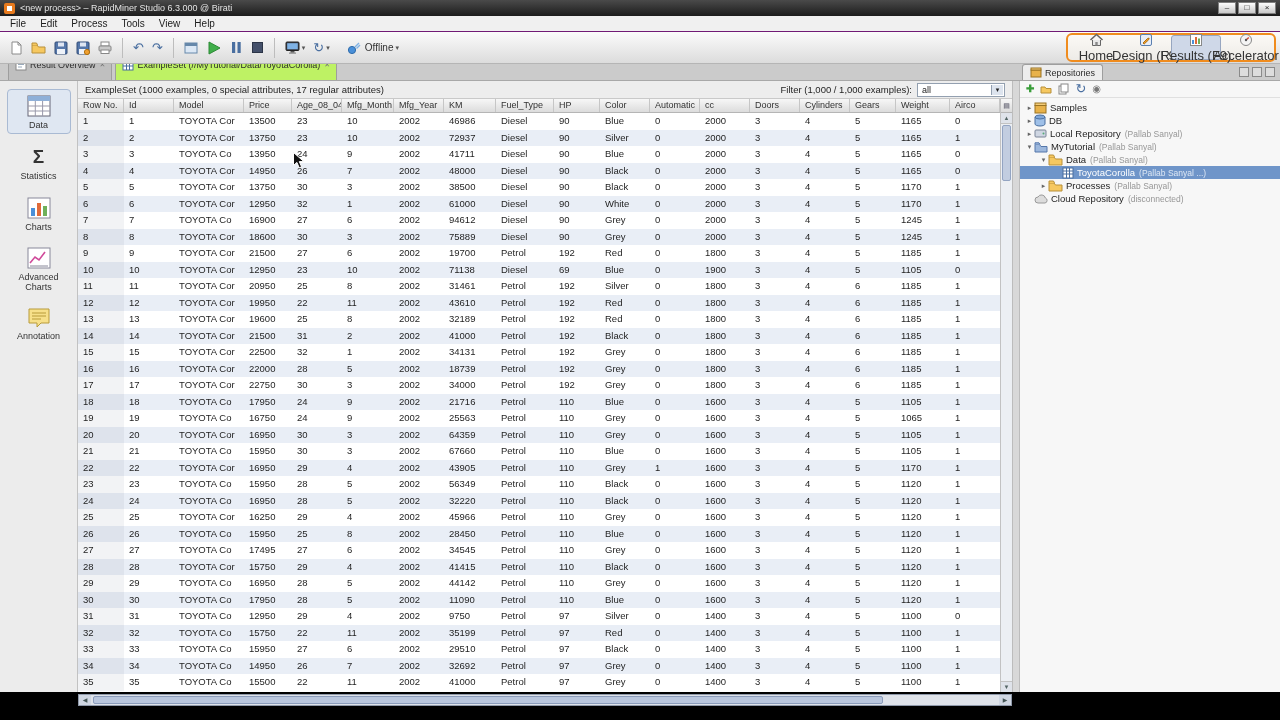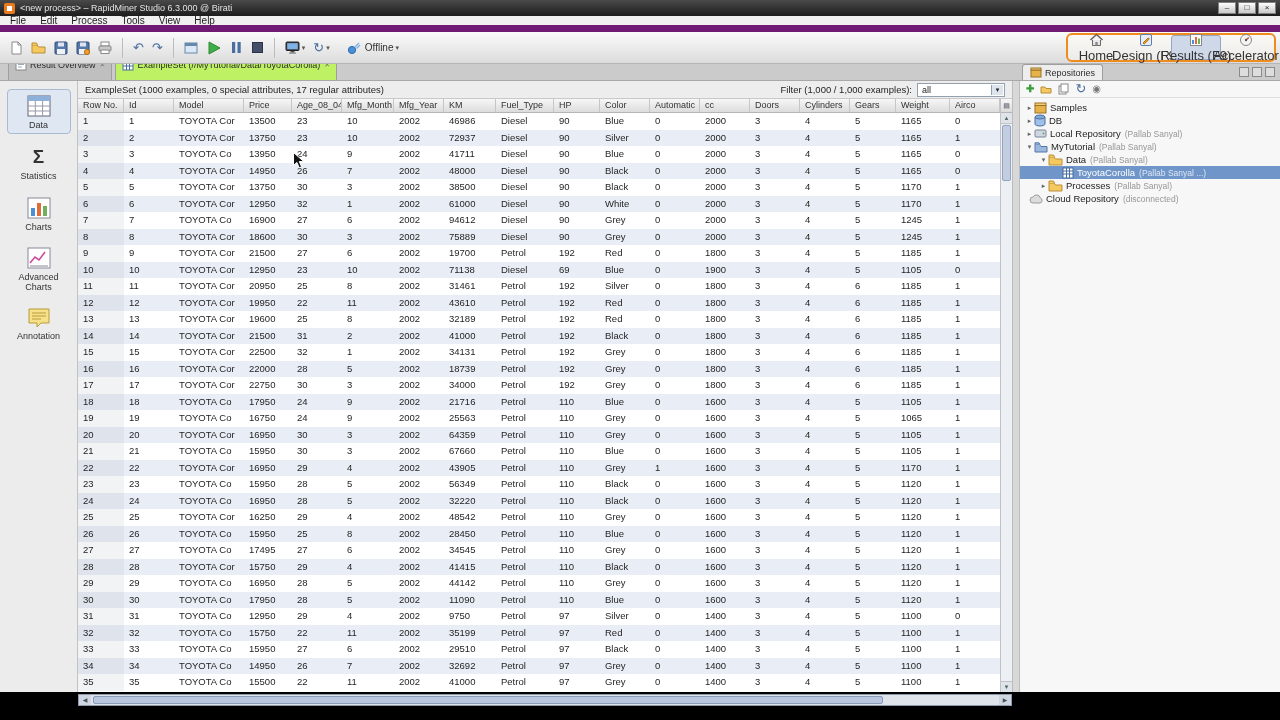--- a/index.html
+++ b/index.html
@@ -9,21 +9,21 @@
 
   
   .titlebar { height:16px; background:linear-gradient(#4a4a4a,#1c1c1c); color:#e3e3e3;
               display:flex; align-items:center; padding:0 4px; font-size:9px; }
   .title-text { margin-left:5px; flex:1; white-space:nowrap; overflow:hidden; }
   .win-controls { display:flex; gap:2px; }
   .win-btn { width:18px; height:12px; background:linear-gradient(#fdfdfd,#c9c9c9); border:1px solid #808080;
              font-size:8px; line-height:9px; text-align:center; color:#222; }
 
   
-  .menubar { height:16px; background:#f0f0f0; border-bottom:7px solid #701a75; display:flex;
+  .menubar { height:16px; background:#f0f0f0; border-bottom:1px solid #701a75; display:flex;
              align-items:center; padding:0 3px; font-size:10px; color:#1c1c1c; }
   .menu-item { padding:0 7px; }
 
   
   .toolbar { height:32px; background:linear-gradient(#fbfbfb,#dcdcdc); border-bottom:1px solid #b5b5b5;
              display:flex; align-items:center; padding:0 5px; position:relative; }
   .tb-buttons { display:flex; align-items:center; }
   .tb-btn { display:inline-flex; align-items:center; padding:2px 3px; margin:0 1px; border-radius:3px; }
   .tb-sep { width:1px; height:20px; background:#bdbdbd; margin:0 6px; }
   .caret { font-size:7px; color:#555; margin-left:2px; }
@@ -914,21 +914,21 @@
                 <div class="td col17">1</div>
               </div>
               <div class="tr even">
                 <div class="td col0">25</div>
                 <div class="td col1">25</div>
                 <div class="td col2">TOYOTA Cor</div>
                 <div class="td col3">16250</div>
                 <div class="td col4">29</div>
                 <div class="td col5">4</div>
                 <div class="td col6">2002</div>
-                <div class="td col7">48542</div>
+                <div class="td col7">45966</div>
                 <div class="td col8">Petrol</div>
                 <div class="td col9">110</div>
                 <div class="td col10">Grey</div>
                 <div class="td col11">0</div>
                 <div class="td col12">1600</div>
                 <div class="td col13">3</div>
                 <div class="td col14">4</div>
                 <div class="td col15">5</div>
                 <div class="td col16">1120</div>
                 <div class="td col17">1</div>
@@ -1248,21 +1248,21 @@
             <span class="tree-expand">▸</span>
             <span class="icon">
               <svg width="15" height="13">
                 <path d="M1 4h5l1.5 2H14v6H1z" fill="#f6c860" stroke="#b8903a"></path>
                 <path d="M1 4V2h4.5l1 2" fill="#f6c860" stroke="#b8903a"></path>
               </svg>
             </span>
             <span class="tree-label">Processes</span>
             <span class="tree-suffix">(Pallab Sanyal)</span>
           </div>
-          <div class="tree-row" style="">
+          <div class="tree-row" style="padding-left: 5px;">
             <span class="tree-expand"></span>
             <span class="icon">
               <svg width="14" height="10">
                 <path d="M4 9a3 3 0 010-6 4 4 0 017.4 1A2.6 2.6 0 0111 9z" fill="#dcdcdc" stroke="#9a9a9a"></path>
               </svg>
             </span>
             <span class="tree-label">Cloud Repository</span>
             <span class="tree-suffix">(disconnected)</span>
           </div>
         </div>

